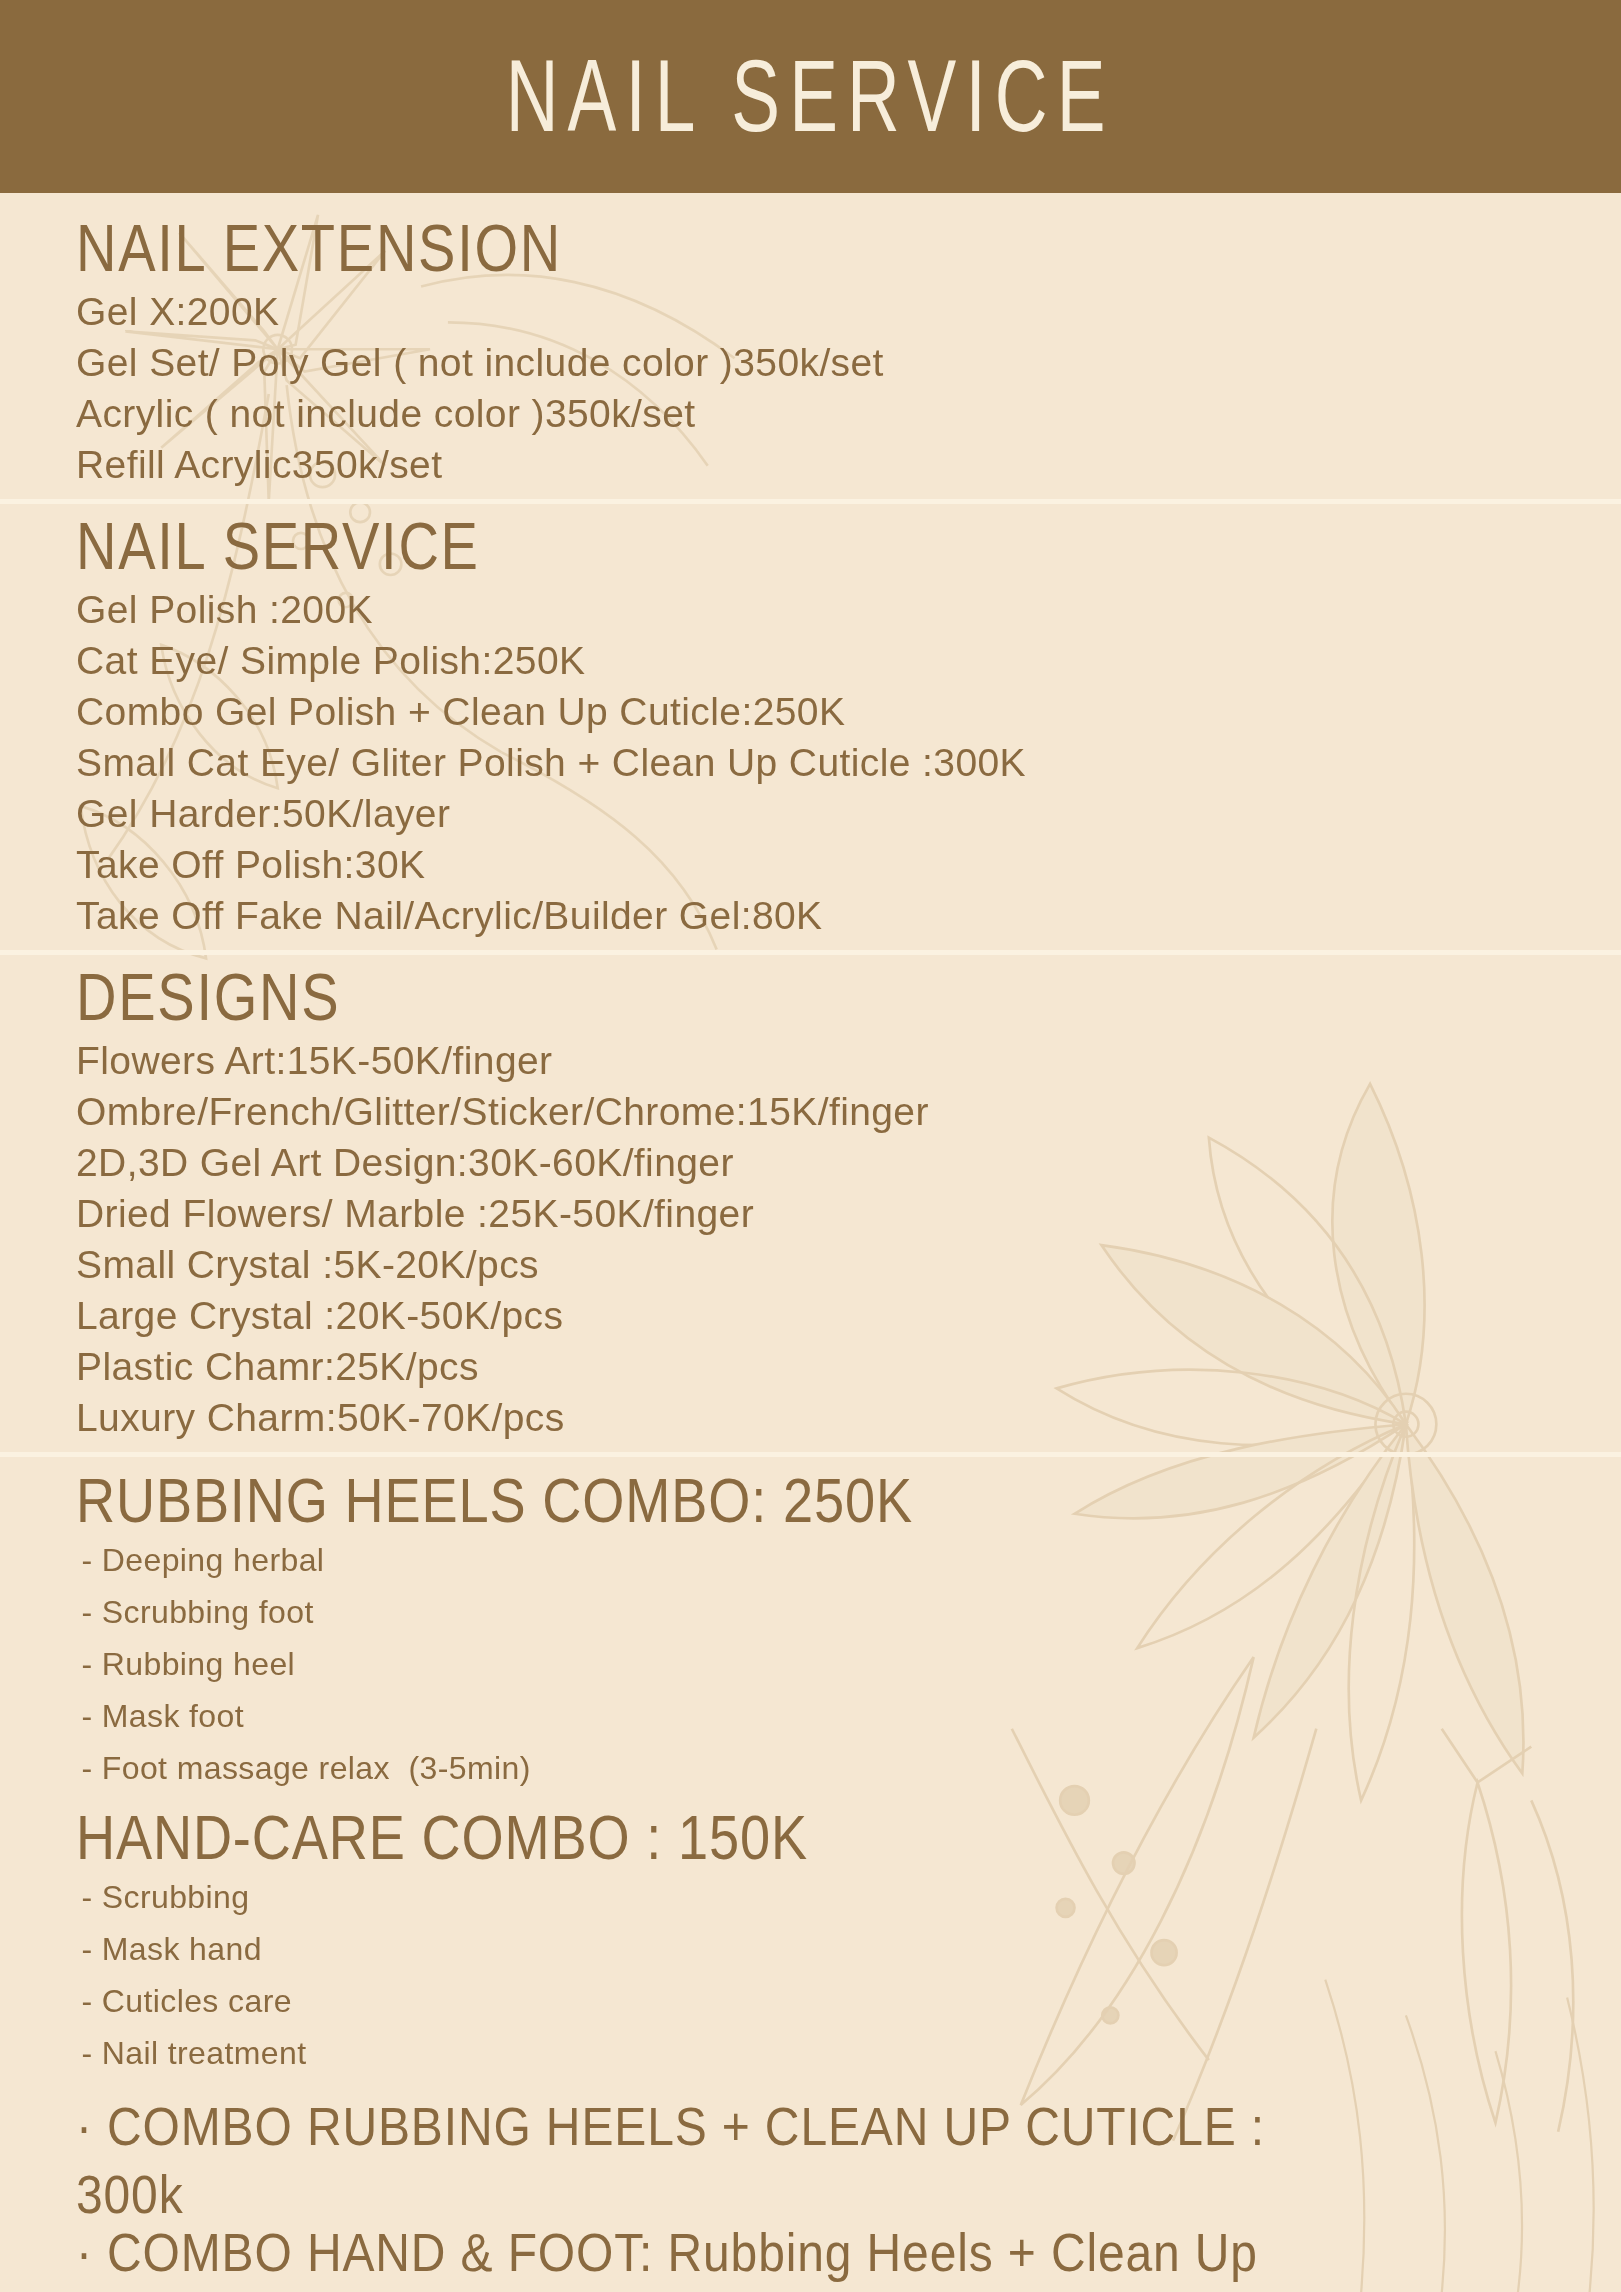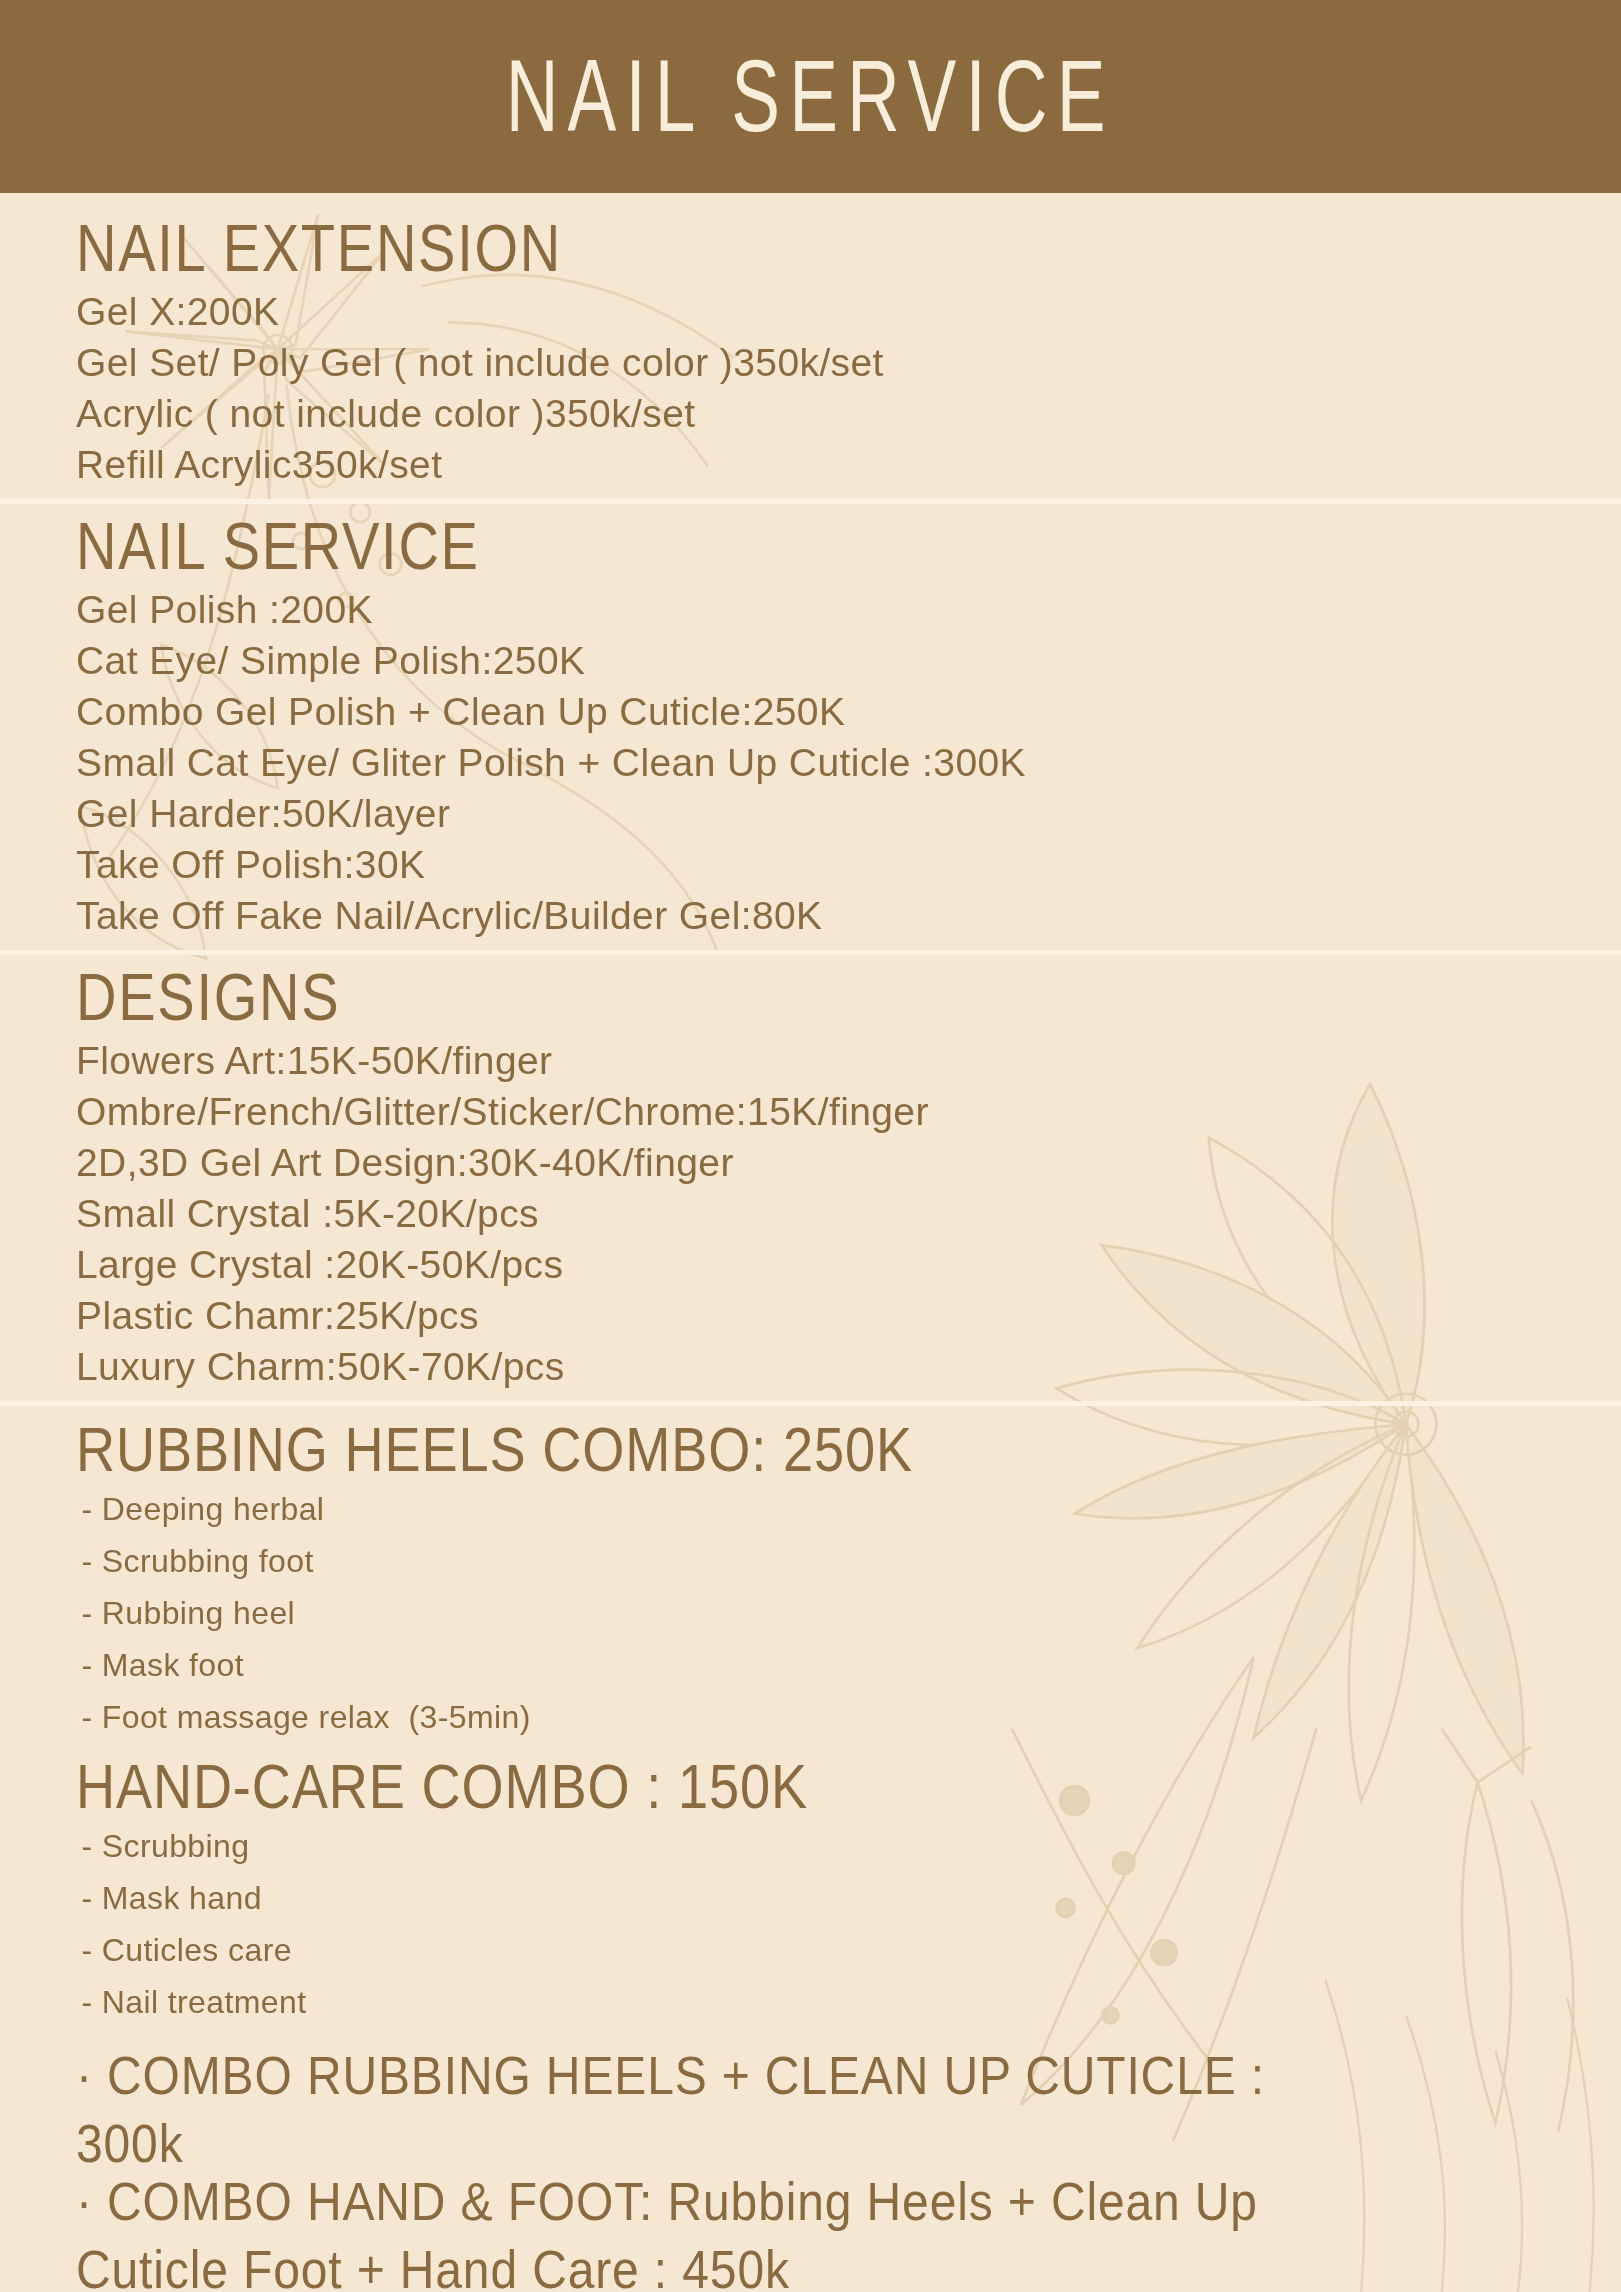--- a/index.html
+++ b/index.html
@@ -204,21 +204,25 @@
     <div class="row">
       <span class="label">Flowers Art:</span>
       <span class="price">15K-50K/finger</span>
     </div>
     <div class="row">
       <span class="label">Ombre/French/Glitter/Sticker/Chrome:</span>
       <span class="price">15K/finger</span>
     </div>
     <div class="row">
       <span class="label">2D,3D Gel Art Design:</span>
-      <span class="price">30K-40K/finger</span>
+      <span class="price">30K-60K/finger</span>
+    </div>
+    <div class="row">
+      <span class="label">Dried Flowers/ Marble :</span>
+      <span class="price">25K-50K/finger</span>
     </div>
     <div class="row">
       <span class="label">Small Crystal :</span>
       <span class="price">5K-20K/pcs</span>
     </div>
     <div class="row">
       <span class="label">Large Crystal :</span>
       <span class="price">20K-50K/pcs</span>
     </div>
     <div class="row">

